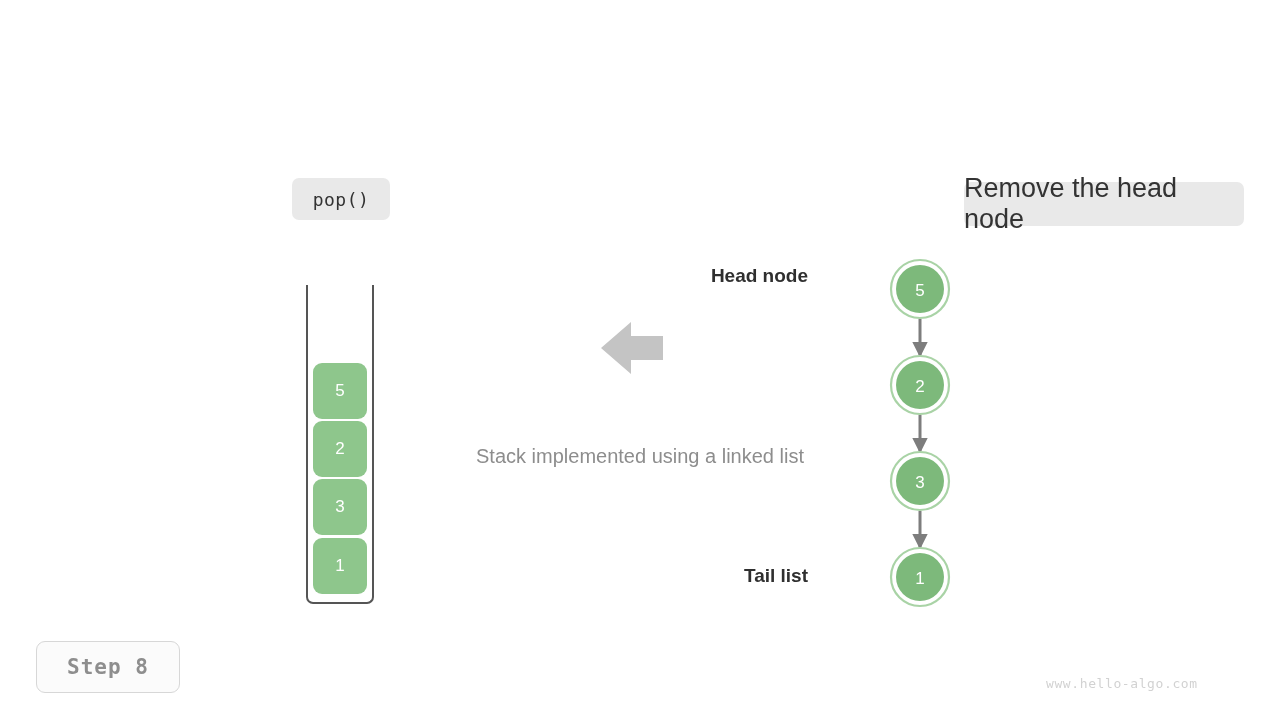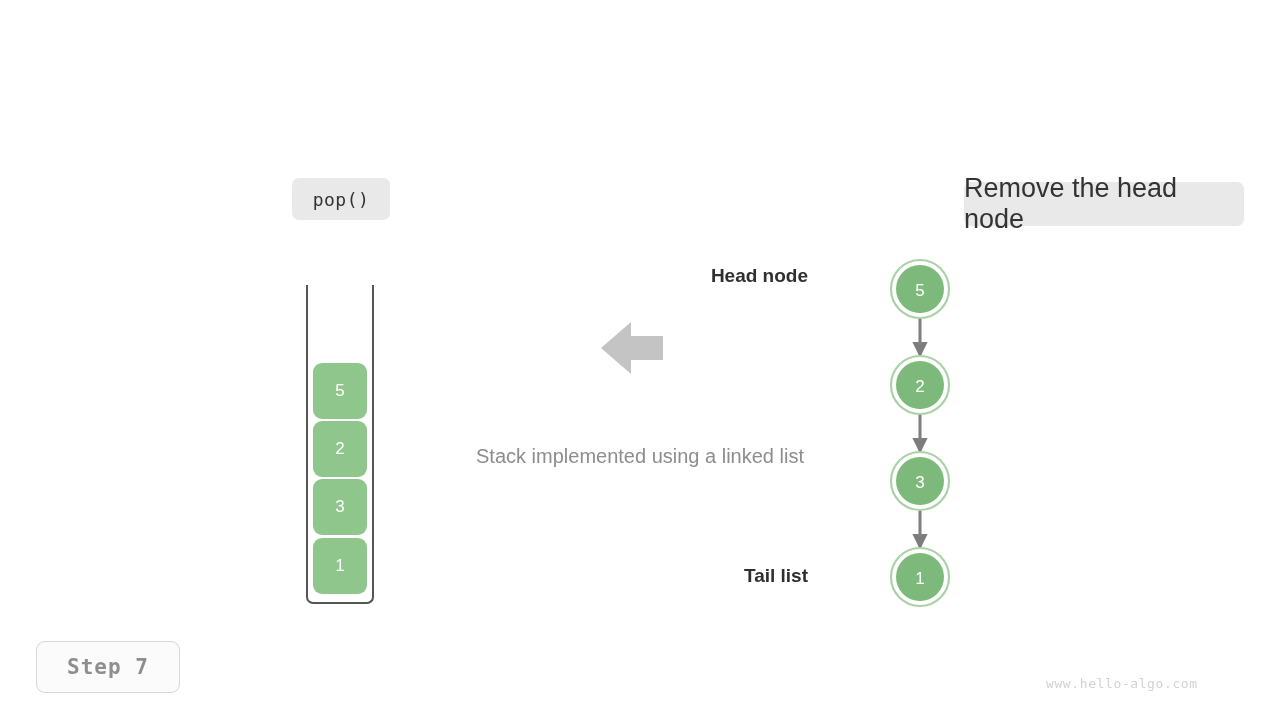--- a/index.html
+++ b/index.html
@@ -238,17 +238,17 @@
       </g>
 
       <g>
         <circle cx="180" cy="332" r="29" fill="none" stroke="#a9d3a6" stroke-width="2.2"></circle>
         <circle cx="180" cy="332" r="24" fill="#7db97b"></circle>
         <text class="node-value" x="180" y="333">1</text>
       </g>
     </svg>
   </div>
 
-  <div class="step-badge">Step 7</div>
+  <div class="step-badge">Step 8</div>
 
   <div class="watermark">www.hello-algo.com</div>
 
 </div>
 
 </body></html>

